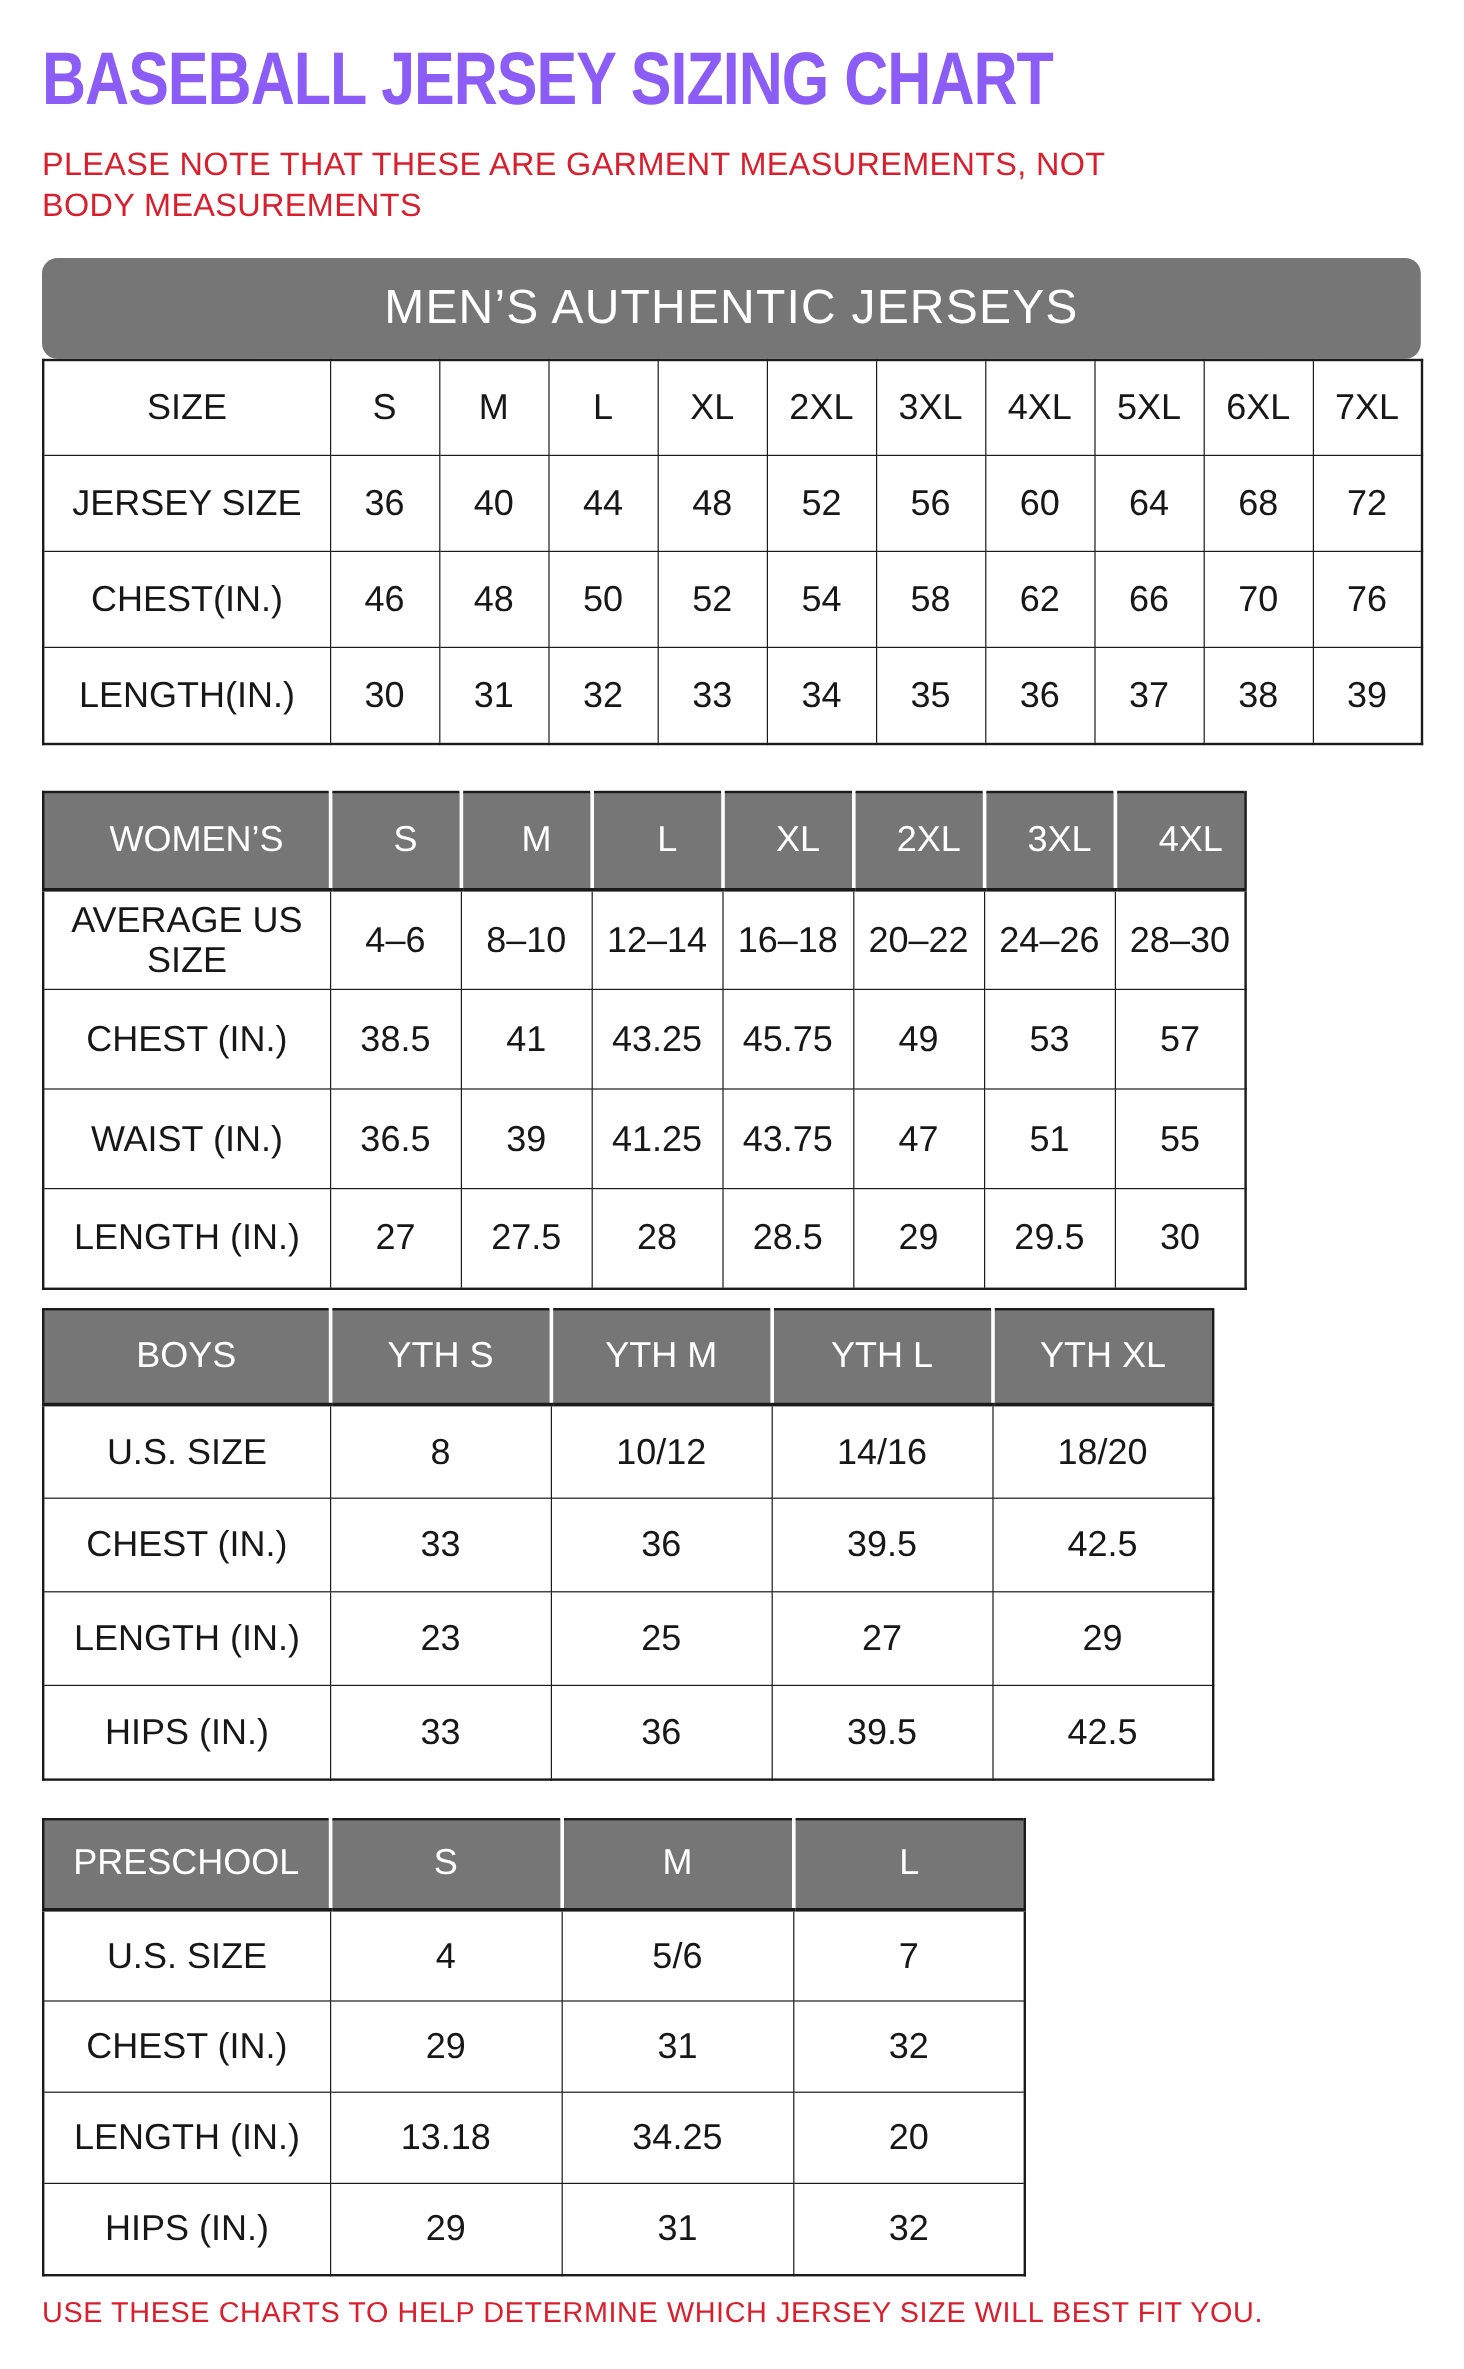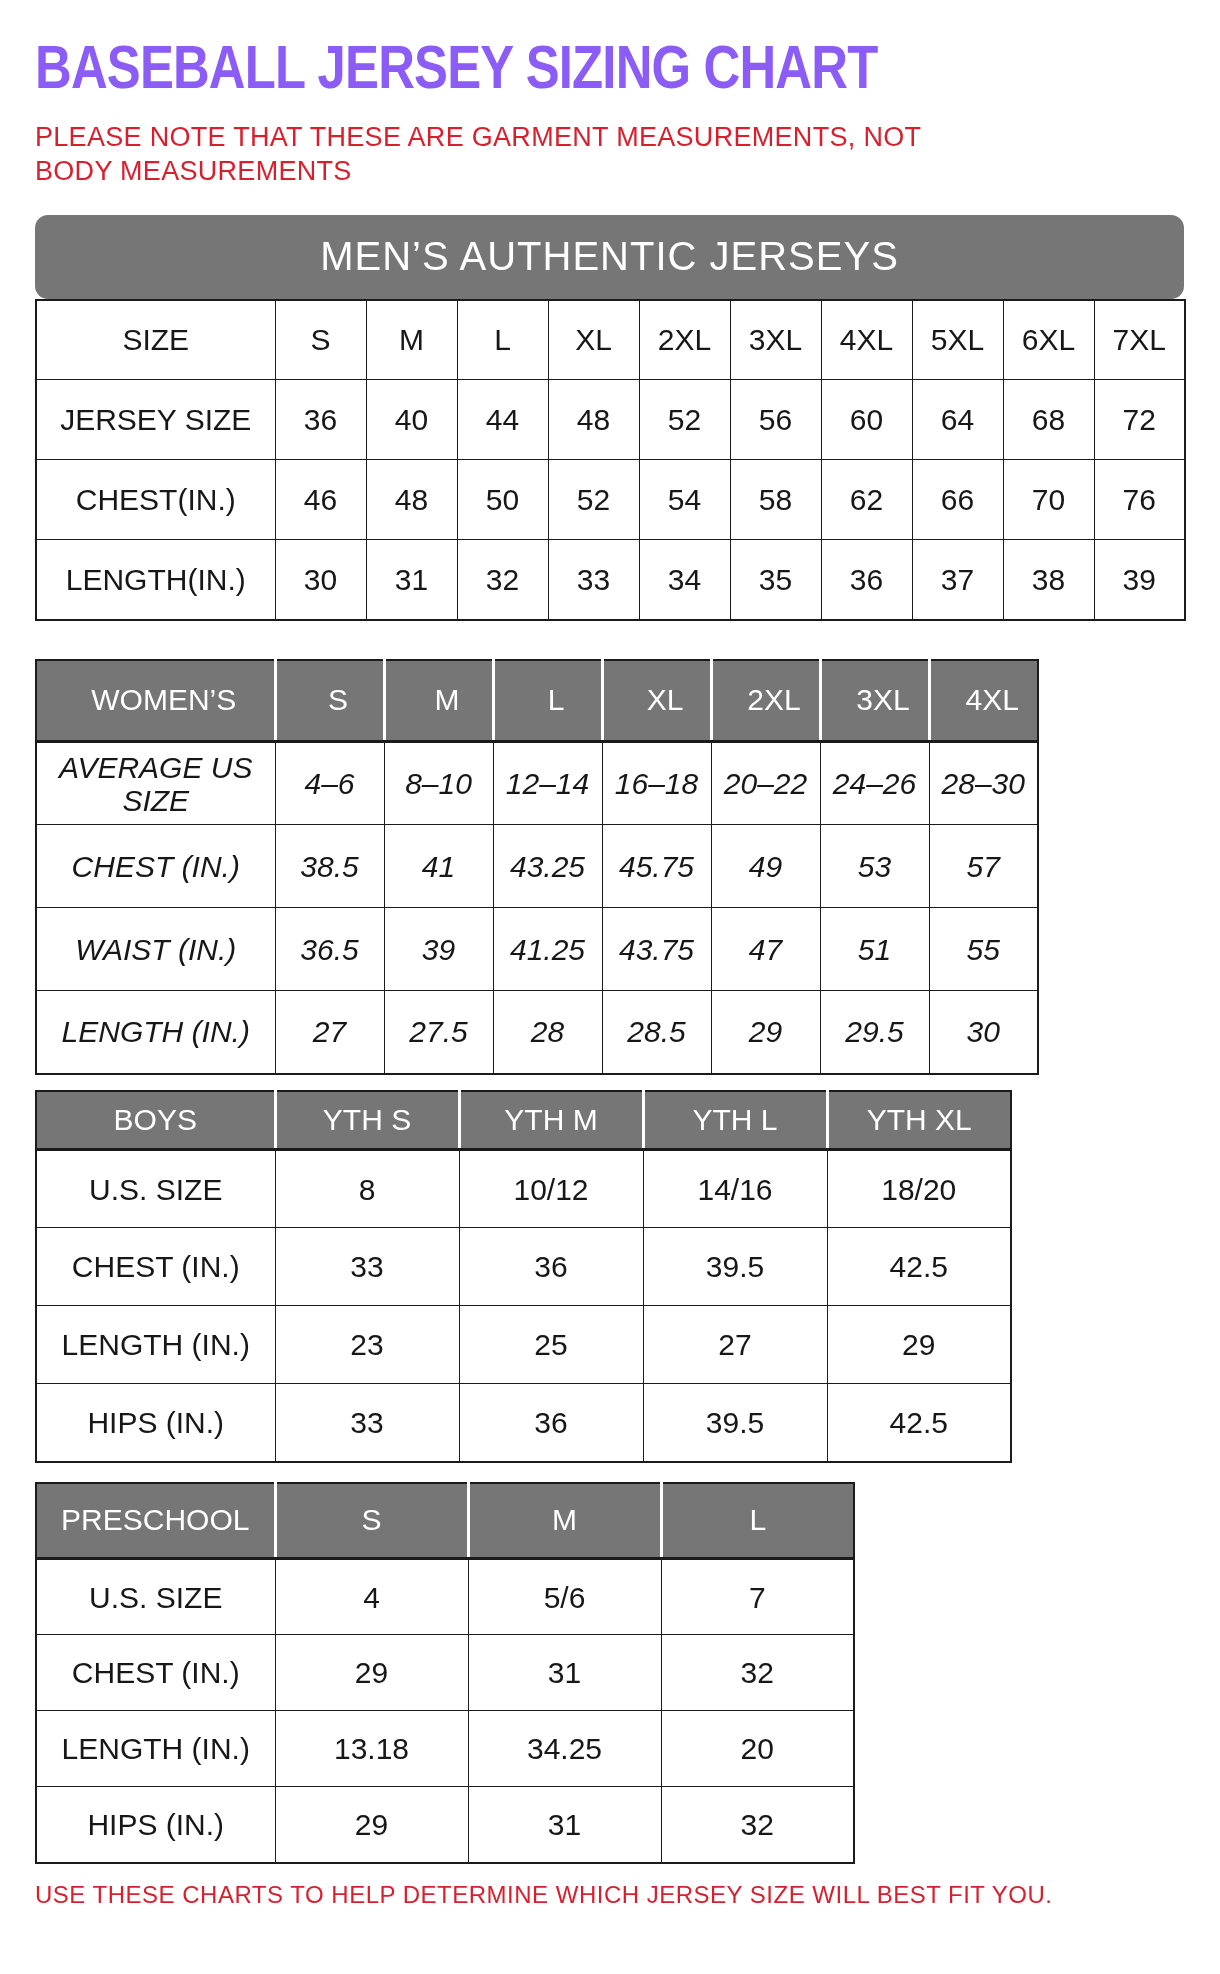--- a/index.html
+++ b/index.html
@@ -74,27 +74,27 @@
     border-right: 3px solid #ffffff;
     border-bottom: 3px solid #1b1b1b;
   }
   th:last-child { border-right: 2px solid #1b1b1b; }
 
   .t-mens  { width: 1149px; }
   .t-mens td { height: 80px; }
 
   .t-womens { margin-top: 38px; width: 1002px; }
   .t-womens th { height: 82px; padding-left: 20px; }
-  .t-womens td { height: 83px; font-style: italic; }
+  .t-womens td { height: 83px; }
 
   .t-boys { margin-top: 15px; width: 975px; }
-  .t-boys th { height: 59px; }
+  .t-boys th { height: 80px; }
   .t-boys td { height: 78px; }
 
-  .t-pre { margin-top: 19px; width: 818px; }
+  .t-pre { margin-top: 31px; width: 818px; }
   .t-pre th { height: 76px; }
   .t-pre td { height: 76px; }
 
   .footer {
     margin-top: 17px;
     font-size: 24px;
     color: #d81f2e;
     letter-spacing: 0.5px;
     white-space: nowrap;
   }

